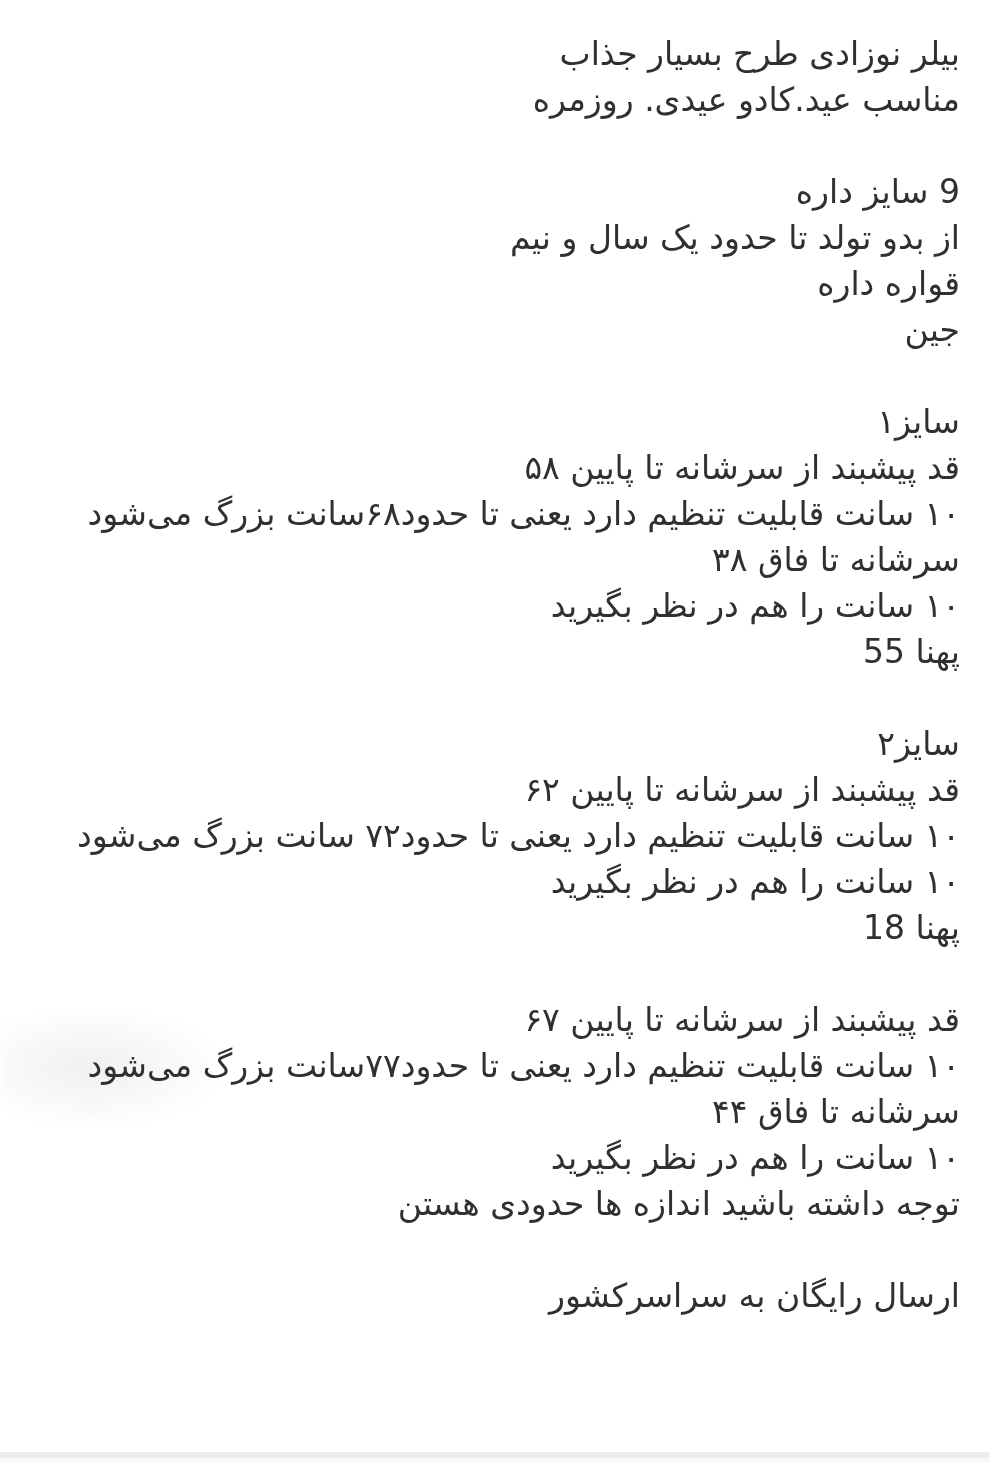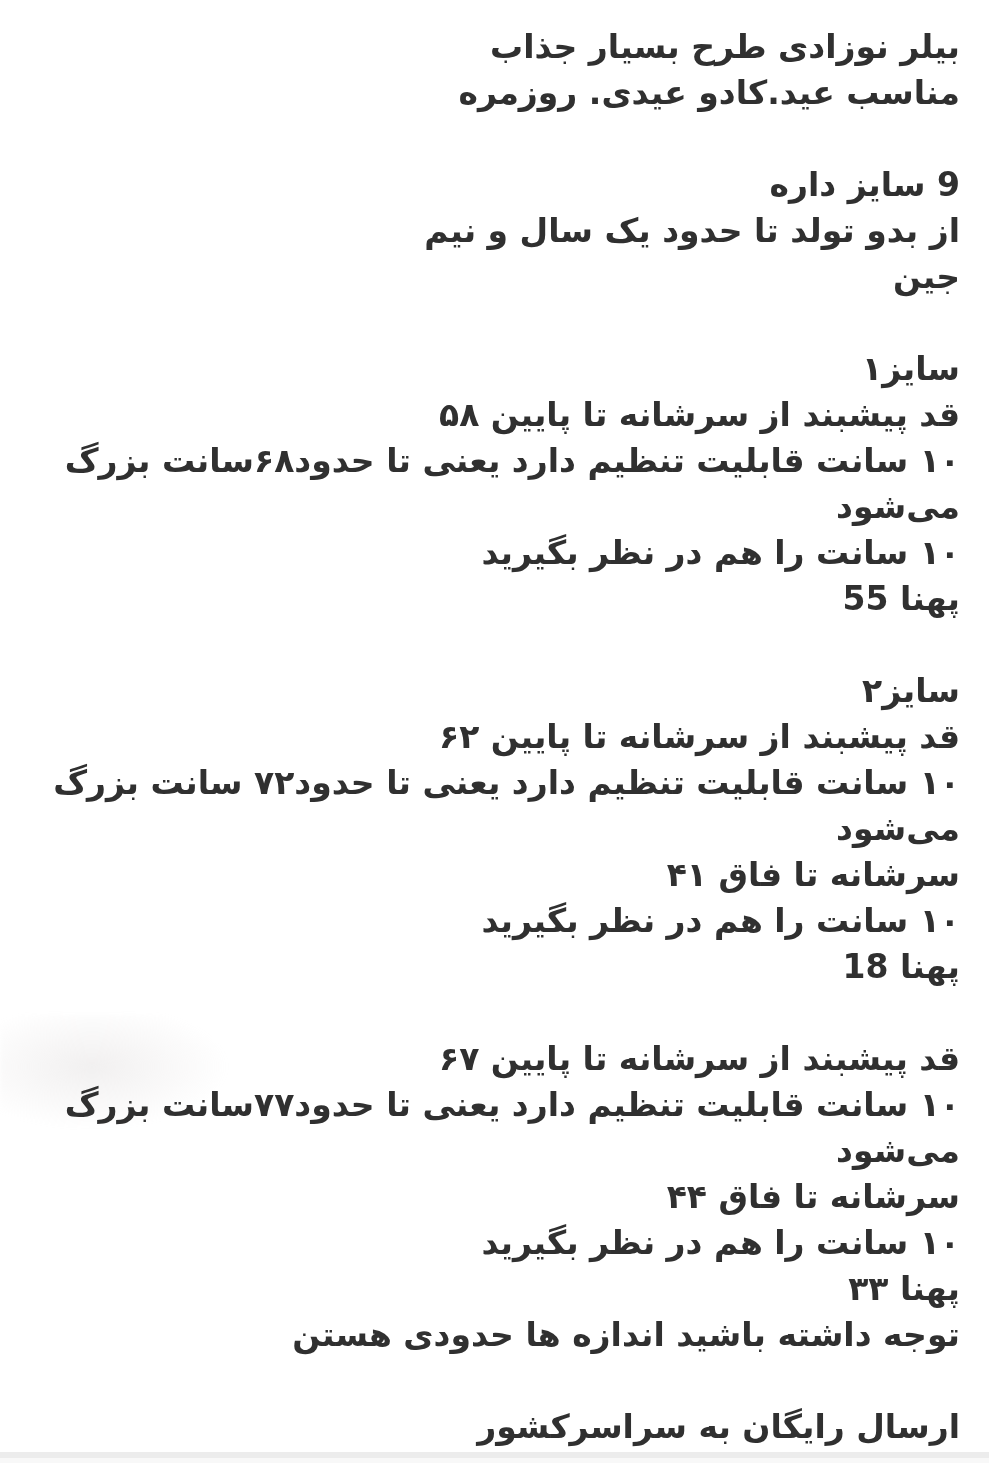--- a/index.html
+++ b/index.html
@@ -13,21 +13,21 @@
   .content {
     position: absolute;
     top: 24px; right: 29px; left: 20px;
     direction: rtl;
     text-align: right;
     color: #303030;
     font-size: 33px;
     line-height: 46px;
     font-weight: 400;
   }
-  .para { margin: 0 0 46px 0; font-weight: bold; }
+  .para { margin: 7px 0 46px 0; }
   .line { min-height: 46px; white-space: normal; }
   .watermark {
     position: absolute;
     left: 0; top: 1015px;
     width: 230px; height: 115px;
     background: radial-gradient(ellipse at 40% 45%, rgba(210,205,205,0.30), rgba(255,255,255,0) 70%);
     filter: blur(2px);
     pointer-events: none;
   }
   .footer-bar {
@@ -46,46 +46,46 @@
 <div class="content" dir="rtl">
 
   <div class="para">
     <div class="line">بیلر نوزادی طرح بسیار جذاب</div>
     <div class="line">مناسب عید.کادو عیدی. روزمره</div>
   </div>
 
   <div class="para">
     <div class="line">9 سایز داره</div>
     <div class="line">از بدو تولد تا حدود یک سال و نیم</div>
+    <div class="line">قواره داره</div>
     <div class="line">جین</div>
   </div>
 
   <div class="para">
     <div class="line">سایز۱</div>
     <div class="line">قد پیشبند از سرشانه تا پایین ۵۸</div>
     <div class="line">۱۰ سانت قابلیت تنظیم دارد یعنی تا حدود۶۸سانت بزرگ می‌شود</div>
+    <div class="line">سرشانه تا فاق ۳۸</div>
     <div class="line">۱۰ سانت را هم در نظر بگیرید</div>
     <div class="line">پهنا 55</div>
   </div>
 
   <div class="para">
     <div class="line">سایز۲</div>
     <div class="line">قد پیشبند از سرشانه تا پایین ۶۲</div>
     <div class="line">۱۰ سانت قابلیت تنظیم دارد یعنی تا حدود۷۲ سانت بزرگ می‌شود</div>
-    <div class="line">سرشانه تا فاق ۴۱</div>
     <div class="line">۱۰ سانت را هم در نظر بگیرید</div>
     <div class="line">پهنا 18</div>
   </div>
 
   <div class="para">
     <div class="line">قد پیشبند از سرشانه تا پایین ۶۷</div>
     <div class="line">۱۰ سانت قابلیت تنظیم دارد یعنی تا حدود۷۷سانت بزرگ می‌شود</div>
     <div class="line">سرشانه تا فاق ۴۴</div>
     <div class="line">۱۰ سانت را هم در نظر بگیرید</div>
-    <div class="line">پهنا ۳۳</div>
     <div class="line">توجه داشته باشید اندازه ها حدودی هستن</div>
   </div>
 
   <div class="para">
     <div class="line">ارسال رایگان به سراسرکشور</div>
   </div>
 
 </div>
 
 <div class="footer-bar"></div>

